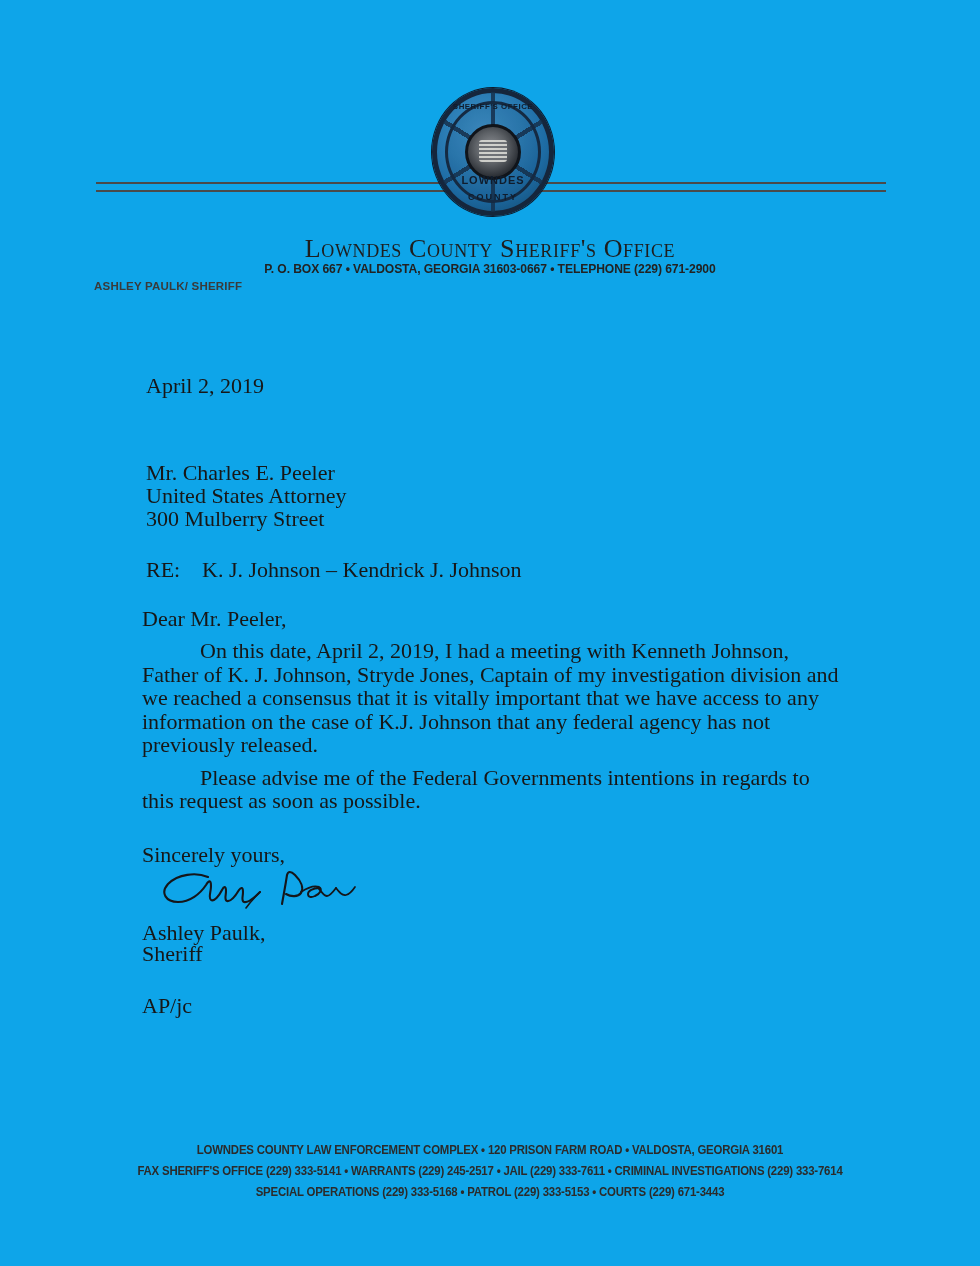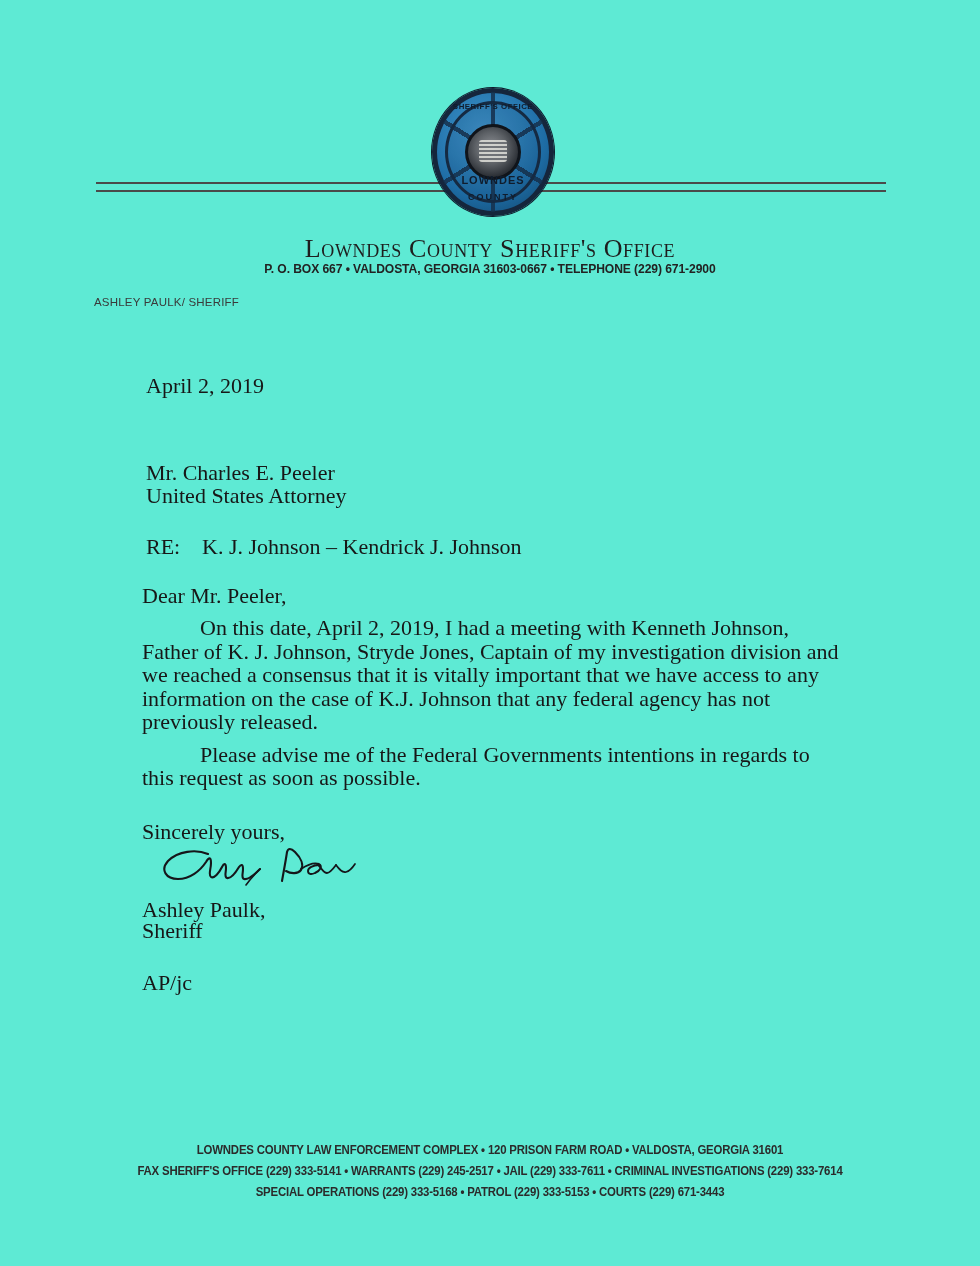--- a/index.html
+++ b/index.html
@@ -4,21 +4,21 @@
 <style>
   html, body {
     margin: 0;
     padding: 0;
     background: #ffffff;
   }
   .page {
     position: relative;
     width: 980px;
     height: 1266px;
-    background: #5eead4;
+    background: #0ea5e9;
     overflow: hidden;
     font-family: "Liberation Serif", "DejaVu Serif", serif;
     color: #1a1a1a;
   }
 
   
   .letterhead {
     position: absolute;
     left: 0;
     top: 0;
@@ -138,24 +138,24 @@
     font-family: "Liberation Sans", sans-serif;
     font-size: 12.5px;
     font-weight: bold;
     letter-spacing: -0.1px;
     color: #222;
     white-space: nowrap;
     transform: scaleX(0.97);
   }
   .sheriff-line {
     position: absolute;
-    left: 94px; top: 296px;
+    left: 94px; top: 280px;
     font-family: "Liberation Sans", sans-serif;
     font-size: 11.5px;
-    font-weight: normal;
+    font-weight: bold;
     letter-spacing: .2px;
     color: #3a3a3a;
     white-space: nowrap;
   }
 
   
   .body {
     position: absolute;
     left: 142px;
     top: 374px;
@@ -242,20 +242,21 @@
     <div class="sheriff-line">ASHLEY PAULK/ SHERIFF</div>
   </div>
 
   <div class="body">
 
     <p class="date-line">April 2, 2019</p>
 
     <div class="addr-block">
       <div>Mr. Charles E. Peeler</div>
       <div>United States Attorney</div>
+      <div>300 Mulberry Street</div>
     </div>
 
     <div class="re-line">
       <span class="re-label">RE:</span><span>K. J. Johnson – Kendrick J. Johnson</span>
     </div>
 
     <p class="salutation">Dear Mr. Peeler,</p>
 
     <p class="para">On this date, April 2, 2019, I had a meeting with Kenneth Johnson, Father of K. J. Johnson, Stryde Jones, Captain of my investigation division and we reached a consensus that it is vitally important that we have access to any information on the case of K.J. Johnson that any federal agency has not previously released.</p>
 

